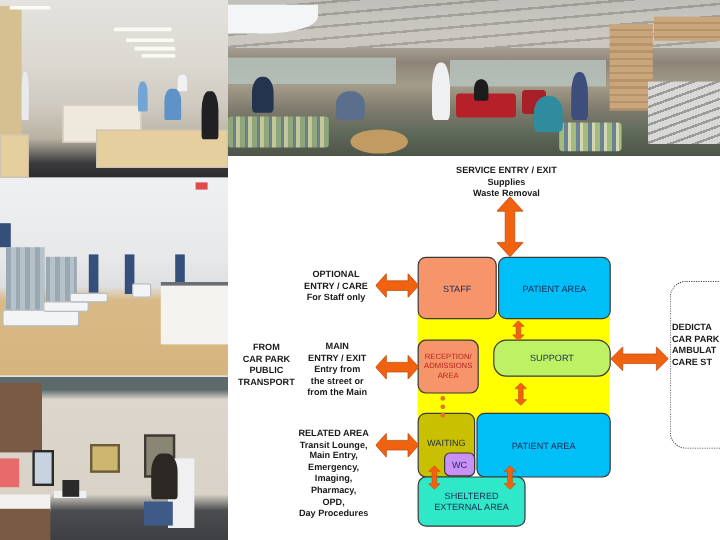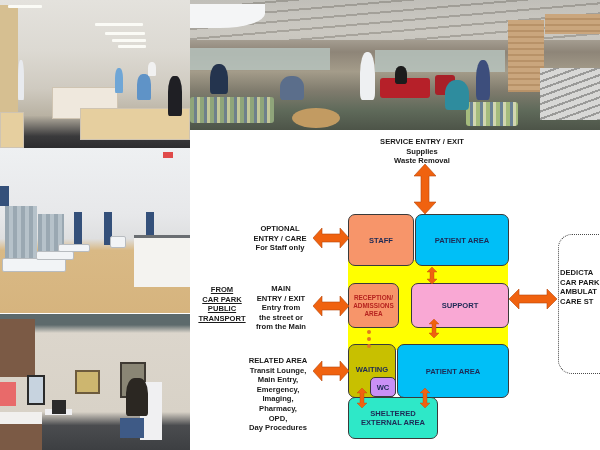--- a/index.html
+++ b/index.html
@@ -43,21 +43,21 @@
     background: repeating-linear-gradient(175deg, #cfcdc7 0 8px, #a6a39c 8px 10px); opacity: .85; }
   #photo4 .skylight { position: absolute; left: 0; top: 4px; width: 75px; height: 24px; background: #f4f5f6; border-radius: 0 0 60% 0; }
   #photo4 .wood-wall { position: absolute; background: repeating-linear-gradient(180deg, #caa67d 0 4px, #b89268 4px 6px); }
   #photo4 .glass { position: absolute; background: #b8c5c0; opacity: .8; }
   #photo4 .sofa { position: absolute; border-radius: 3px; }
   #photo4 .fig { position: absolute; border-radius: 45% 45% 15% 15%; }
   #photo4 .stairs { position: absolute; background: repeating-linear-gradient(160deg,#d8d8d6 0 5px,#9a9a98 5px 7px); }
 
   
   .lbl { position: absolute; font-size: 7.6px; line-height: 9.6px; color: #1a1a1a; text-align: center; font-weight: 700; white-space: pre-line; letter-spacing: 0; }
-  .box { position: absolute; border: 1.2px solid #3a3a3a; border-radius: 7px; display: flex; align-items: center; justify-content: center; text-align: center; font-size: 7.6px; font-weight: 700; line-height: 9px; white-space: pre-line; }
+  .box { position: absolute; border: 1.2px solid #3a3a3a; border-radius: 7px; display: flex; align-items: center; justify-content: center; text-align: center; font-size: 7.6px; font-weight: 400; line-height: 9px; white-space: pre-line; }
   #yellow-bg { position: absolute; background: #ffff00; }
   .arrow { position: absolute; }
   .dot { position: absolute; width: 4px; height: 4px; background: #e07a20; border-radius: 50%; }
   #dedicated { position: absolute; border: 1.2px dotted #4a4a4a; border-radius: 14px 0 0 14px; border-right: none; }
 </style>
 </head>
 <body>
 
 <div class="photo" id="photo1">
   <div class="wall-l"></div>
@@ -133,21 +133,21 @@
 Supplies
 Waste Removal</div>
   <div class="lbl" style="left:250px;top:224px;width:60px;">OPTIONAL
 ENTRY / CARE
 For Staff only</div>
   <div class="lbl" style="left:252px;top:284px;width:58px;">MAIN
 ENTRY / EXIT
 Entry from
 the street or
 from the Main</div>
-  <div class="lbl" style="left:192px;top:285px;width:60px;text-decoration:underline;">FROM
+  <div class="lbl" style="left:192px;top:285px;width:60px;">FROM
 CAR PARK
 PUBLIC
 TRANSPORT</div>
   <div class="lbl" style="left:242px;top:356px;width:72px;">RELATED AREA
 Transit Lounge,
 Main Entry,
 Emergency,
 Imaging,
 Pharmacy,
 OPD,
@@ -159,21 +159,21 @@
 AMBULAT
 CARE ST</div>
 
   <div id="yellow-bg" style="left:348px;top:260px;width:160px;height:90px;"></div>
 
   <div class="box" style="left:348px;top:214px;width:66px;height:52px;background:#f7956a;color:#1d2a55;">STAFF</div>
   <div class="box" style="left:415px;top:214px;width:94px;height:52px;background:#00bff7;color:#1d2a55;">PATIENT AREA</div>
   <div class="box" style="left:348px;top:283px;width:51px;height:45px;background:#f7956a;color:#b6231f;font-size:6.4px;line-height:8px;">RECEPTION/
 ADMISSIONS
 AREA</div>
-  <div class="box" style="left:411px;top:283px;width:98px;height:45px;background:#f9a8d4;color:#1d2a55;">SUPPORT</div>
+  <div class="box" style="left:411px;top:283px;width:98px;height:31px;background:#bef264;color:#1d2a55;border-radius:11px;">SUPPORT</div>
   <div class="box" style="left:348px;top:344px;width:48px;height:54px;background:#c8c000;color:#1d2a55;align-items:flex-start;padding-top:20px;">WAITING</div>
   <div class="box" style="left:370px;top:377px;width:26px;height:20px;background:#c990f5;color:#1d2a55;border-radius:5px;">WC</div>
   <div class="box" style="left:397px;top:344px;width:112px;height:54px;background:#00bff7;color:#1d2a55;">PATIENT AREA</div>
   <div class="box" style="left:348px;top:397px;width:90px;height:42px;background:#2ee8c8;color:#1d2a55;">SHELTERED
 EXTERNAL AREA</div>
 
   <div class="dot" style="left:367px;top:330px;"></div>
   <div class="dot" style="left:367px;top:337px;"></div>
   <div class="dot" style="left:367px;top:344px;"></div>
 

